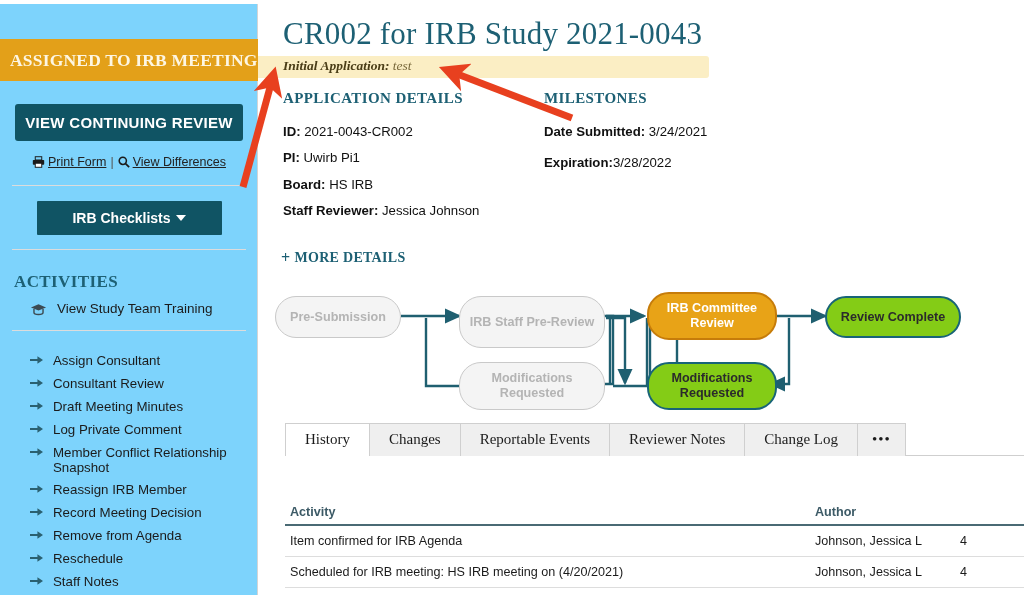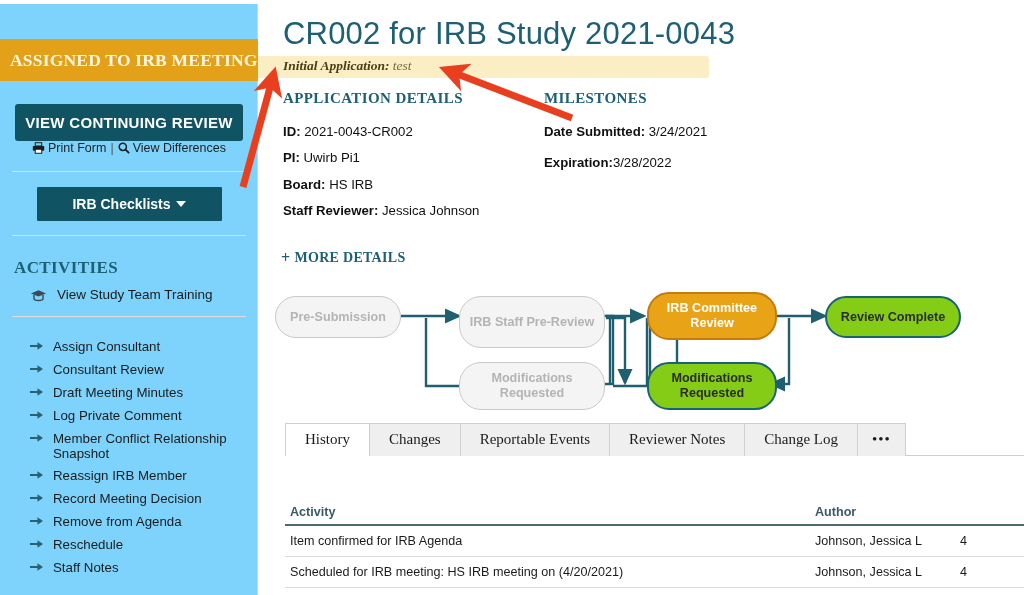--- a/index.html
+++ b/index.html
@@ -55,24 +55,26 @@
     color: #ffffff;
     text-align: center;
     font-size: 15px;
     font-weight: bold;
     letter-spacing: 0.3px;
     border: none;
     border-radius: 3px;
     cursor: pointer;
   }
   .link-row {
+    margin-top: 14px;
     text-align: center;
     font-size: 12.5px;
     color: #222222;
     white-space: nowrap;
+    text-decoration: underline;
   }
   .link-row a {
     color: #222222;
     text-decoration: none;
     cursor: pointer;
   }
   .link-row .sep { margin: 0 4px; color: #555; }
   .ico {
     display: inline-block;
     vertical-align: -2px;
@@ -141,21 +143,21 @@
   
   .main {
     position: absolute;
     left: 259px; top: 0;
     width: 765px; height: 595px;
     background: #ffffff;
   }
   .page-title {
     position: absolute;
     left: 24px; top: 16px;
-    font-family: Liberation Sans, sans-serif;
+    font-family: Liberation Serif, serif;
     font-size: 31px;
     color: #1d6074;
     letter-spacing: 0.2px;
     white-space: nowrap;
   }
   .subtitle-hl {
     position: absolute;
     left: -60px; top: 56px;
     width: 510px; height: 22px;
     background: #fbeec4;

